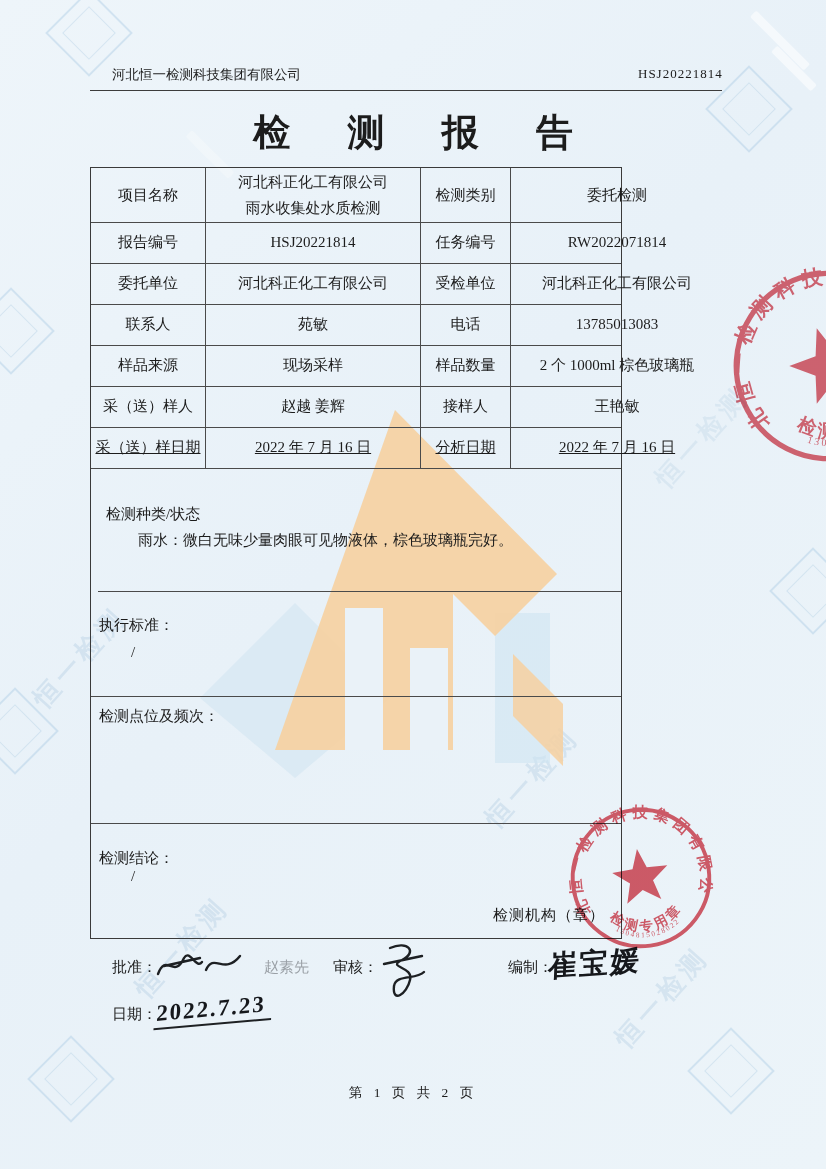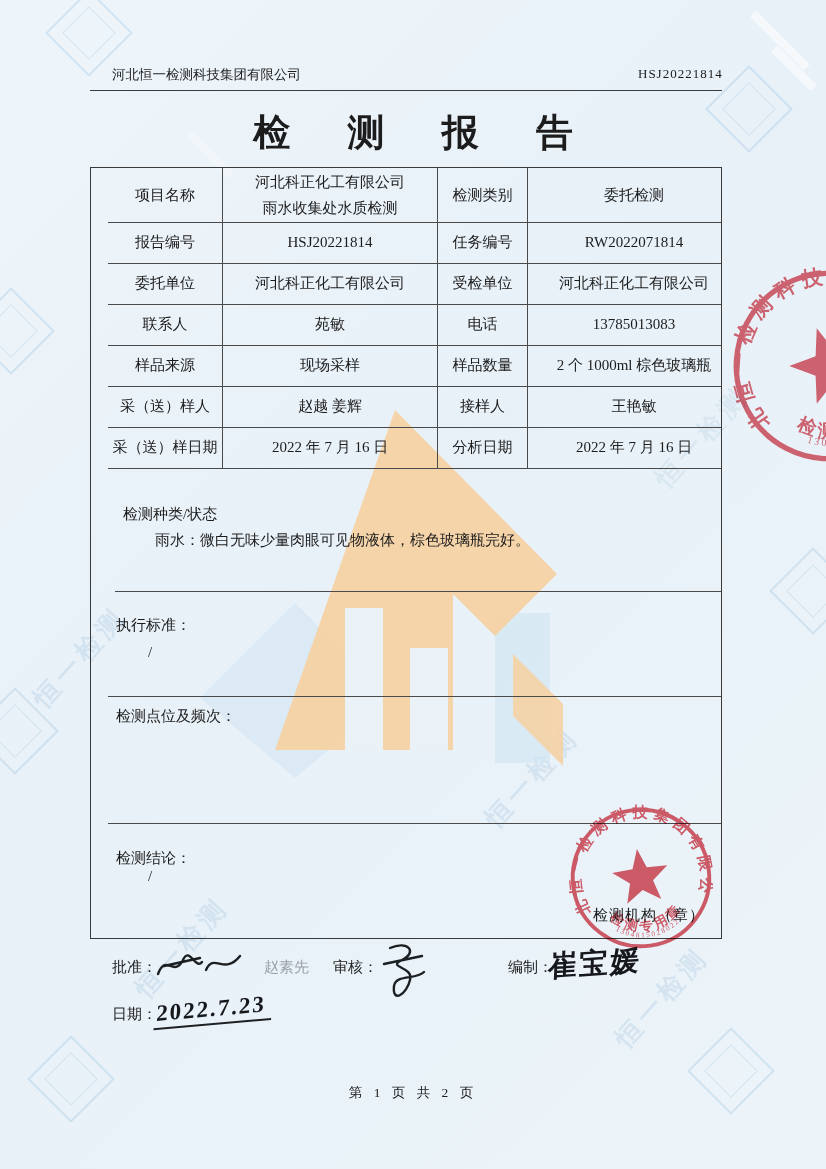--- a/index.html
+++ b/index.html
@@ -14,21 +14,21 @@
   .wm-diamond{width:58px;height:58px;border:2px solid rgba(150,190,220,.32);transform:rotate(45deg);}
   .wm-diamond::after{content:"";position:absolute;inset:10px;border:1px solid rgba(150,190,220,.28);}
   .wm-bar{height:9px;background:rgba(255,255,255,.55);transform:rotate(45deg);border-radius:2px;}
   .wm-text{color:rgba(125,170,205,.20);font-weight:bold;font-size:26px;letter-spacing:5px;white-space:nowrap;transform:rotate(-48deg);}
   
   .hdr-left{position:absolute;left:112px;top:66px;font-size:13.5px;z-index:2;}
   .hdr-right{position:absolute;left:638px;top:66px;font-size:13px;letter-spacing:1px;z-index:2;}
   .hdr-rule{position:absolute;left:90px;top:90px;width:632px;height:0;border-bottom:1.5px solid #3c3c3c;z-index:2;}
   .title{position:absolute;left:0;top:108px;width:100%;text-align:center;font-size:37px;font-weight:bold;letter-spacing:24px;text-indent:24px;z-index:2;}
   
-  .tbl{position:absolute;left:90px;top:167px;width:632px;z-index:2;border:1.5px solid #3a3a3a;box-sizing:border-box;background:transparent;padding-left:17px;}
+  .tbl{position:absolute;left:90px;top:167px;width:532px;z-index:2;border:1.5px solid #3a3a3a;box-sizing:border-box;background:transparent;}
   .trow{display:grid;grid-template-columns:115px 215px 90px 212px;border-bottom:1px solid #4a4a4a;}
   .tcell{display:flex;align-items:center;justify-content:center;text-align:center;font-size:15px;
          border-right:1px solid #4a4a4a;padding:2px 4px;box-sizing:border-box;flex-direction:column;line-height:1.7;}
   .tcell:last-child{border-right:none;}
   .sect{position:relative;border-bottom:1px solid #4a4a4a;box-sizing:border-box;font-size:15px;}
   .sect:last-child{border-bottom:none;}
   .sect .s-label{position:absolute;left:8px;}
   .sect .s-content{position:absolute;left:40px;}
   .seal-caption{position:absolute;right:16px;top:82px;font-size:15px;letter-spacing:1px;}
   
@@ -112,21 +112,21 @@
       <div class="tcell">现场采样</div>
       <div class="tcell">样品数量</div>
       <div class="tcell">2 个 1000ml 棕色玻璃瓶</div>
     </div>
     <div class="trow" style="height:40px;">
       <div class="tcell">采（送）样人</div>
       <div class="tcell">赵越 姜辉</div>
       <div class="tcell">接样人</div>
       <div class="tcell">王艳敏</div>
     </div>
-    <div class="trow" style="height:40px;">
+    <div class="trow" style="height:40px;text-decoration:underline;">
       <div class="tcell" style="padding:2px 1px;">采（送）样日期</div>
       <div class="tcell">2022 年 7 月 16 日</div>
       <div class="tcell">分析日期</div>
       <div class="tcell">2022 年 7 月 16 日</div>
     </div>
 
     <div class="sect" style="height:123px;margin-left:7px;">
       <div class="s-label" style="top:36px;">检测种类/状态</div>
       <div class="s-content" style="top:62px;">雨水：微白无味少量肉眼可见物液体，棕色玻璃瓶完好。</div>
     </div>

